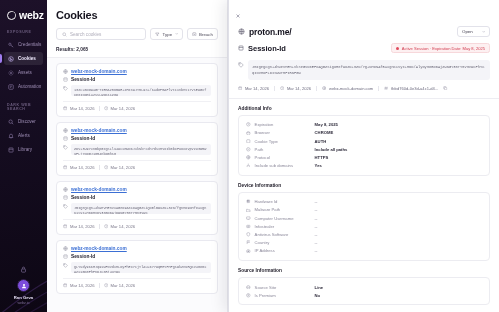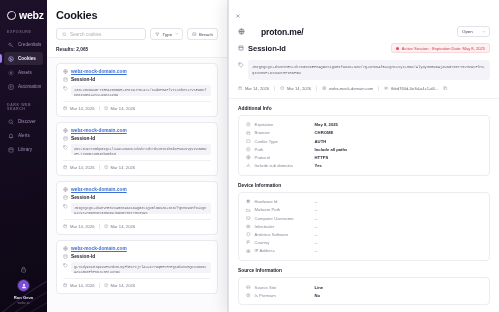--- a/index.html
+++ b/index.html
@@ -126,21 +126,21 @@
   .detail-panel {
     position: absolute; right: 0; top: 0; width: 271px; height: 312px;
     background: #ffffff; border-left: 1px solid #e0e0e8;
     box-shadow: -4px 0 14px rgba(20,16,40,.10);
     display: flex; flex-direction: column; z-index: 5;
   }
   .dp-close { padding: 5px 0 0 6px; }
   .dp-close svg { width: 6px; height: 6px; color: #76748a; cursor: pointer; }
   .dp-head { padding: 3px 9px 0 9px; }
   .dp-title-row { display: flex; align-items: center; justify-content: space-between; }
-  .dp-title-left { display: flex; align-items: center; gap: 16px; }
+  .dp-title-left { display: flex; align-items: center; gap: 4px; }
   .dp-globe { width: 7px; height: 7px; color: #5d5b6e; flex:0 0 7px; }
   .dp-title { font-size: 8.5px; font-weight: 700; color: #15131f; letter-spacing: -.15px; }
   .open-btn {
     height: 11px; min-width: 33px; border: 1px solid #e2e2ea; border-radius: 3px;
     display: flex; align-items: center; justify-content: space-between; gap: 4px;
     padding: 0 4px; font-size: 4.4px; color: #3f3c4d; background: #fff; cursor: pointer;
   }
   .open-btn svg { width: 3.4px; height: 3.4px; color: #86839a; }
 
   .dp-sub-row { display: flex; align-items: center; justify-content: space-between; margin-top: 6px; }

